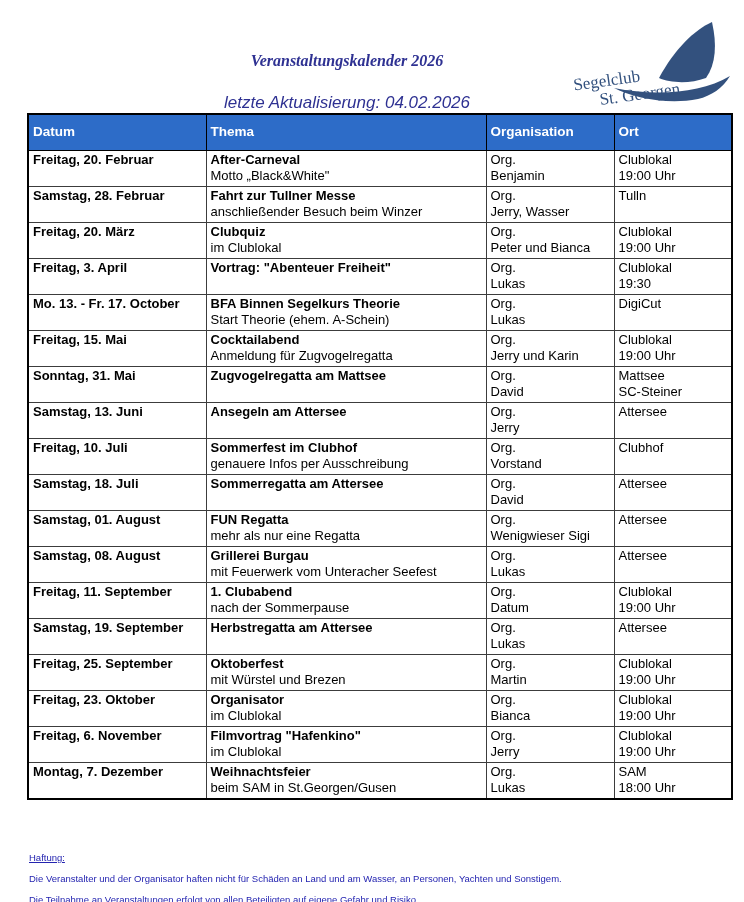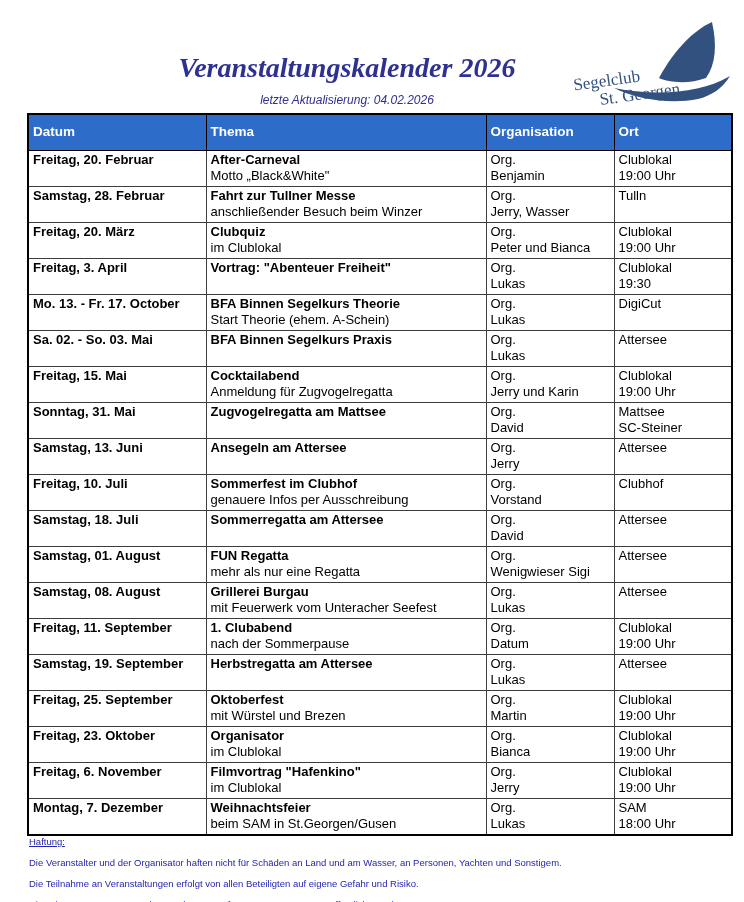--- a/index.html
+++ b/index.html
@@ -9,25 +9,25 @@
     --logo_color:#33517e;
     --grid_color:#3c3c3c;
   }
   *{box-sizing:border-box;margin:0;padding:0;}
   html,body{width:744px;height:902px;background:#ffffff;overflow:hidden;}
   body{font-family:"Liberation Sans",sans-serif;position:relative;}
 
   .page-title{
     position:absolute;top:52px;left:27px;width:640px;text-align:center;
     font-family:"Liberation Serif",serif;font-style:italic;font-weight:bold;
-    font-size:28px;color:var(--title_color);
+    font-size:16px;color:var(--title_color);
   }
   .page-subtitle{
     position:absolute;top:93px;left:27px;width:640px;text-align:center;
-    font-style:italic;font-size:12px;color:var(--title_color);
+    font-style:italic;font-size:17px;color:var(--title_color);
   }
   .logo{position:absolute;top:18px;right:6px;width:176px;height:90px;}
 
   table.events{
     position:absolute;top:113px;left:27px;width:704px;
     border-collapse:collapse;table-layout:fixed;
     border:2px solid #000;
   }
   .events th{
     background:var(--header_bg);color:#ffffff;font-weight:bold;
@@ -44,21 +44,21 @@
   .col-org{width:128px;}
   .col-ort{width:118px;}
   .bold{font-weight:bold;}
   .l1,.l2{display:block;}
 
   .footer{
     position:absolute;top:836px;left:29px;width:700px;
     color:var(--footer_color);font-size:9.5px;line-height:12px;
   }
   .footer .f-line{margin-bottom:9px;}
-  .footer .underline{text-decoration:underline;}
+  .footer .underline{text-decoration:underline;margin-top:16px;}
 </style>
 </head>
 <body>
 
 <div class="page-title">Veranstaltungskalender 2026</div>
 <div class="page-subtitle">letzte Aktualisierung: 04.02.2026</div>
 
 <svg class="logo" viewBox="0 0 176 90" xmlns="http://www.w3.org/2000/svg">
   <g>
     <path d="M97 60 C112 32 132 12 150 4 C155 26 154 46 144 60 C128 66 108 65 97 60 Z" fill="#33517e"></path>
@@ -160,37 +160,20 @@
       <span class="l1">Org.</span>
       <span class="l2">Lukas</span>
     </td>
     <td class="col-ort">
       <span class="l1">DigiCut</span>
       <span class="l2"></span>
     </td>
   </tr>
       <tr>
     <td class="col-datum">
-      <span class="l1 bold">Sa. 02. -  So. 03. Mai</span>
-    </td>
-    <td class="col-thema">
-      <span class="l1 bold">BFA Binnen Segelkurs Praxis</span>
-      <span class="l2"></span>
-    </td>
-    <td class="col-org">
-      <span class="l1">Org.</span>
-      <span class="l2">Lukas</span>
-    </td>
-    <td class="col-ort">
-      <span class="l1">Attersee</span>
-      <span class="l2"></span>
-    </td>
-  </tr>
-      <tr>
-    <td class="col-datum">
       <span class="l1 bold">Freitag, 15. Mai</span>
     </td>
     <td class="col-thema">
       <span class="l1 bold">Cocktailabend</span>
       <span class="l2">Anmeldung für Zugvogelregatta</span>
     </td>
     <td class="col-org">
       <span class="l1">Org.</span>
       <span class="l2">Jerry und Karin</span>
     </td>

